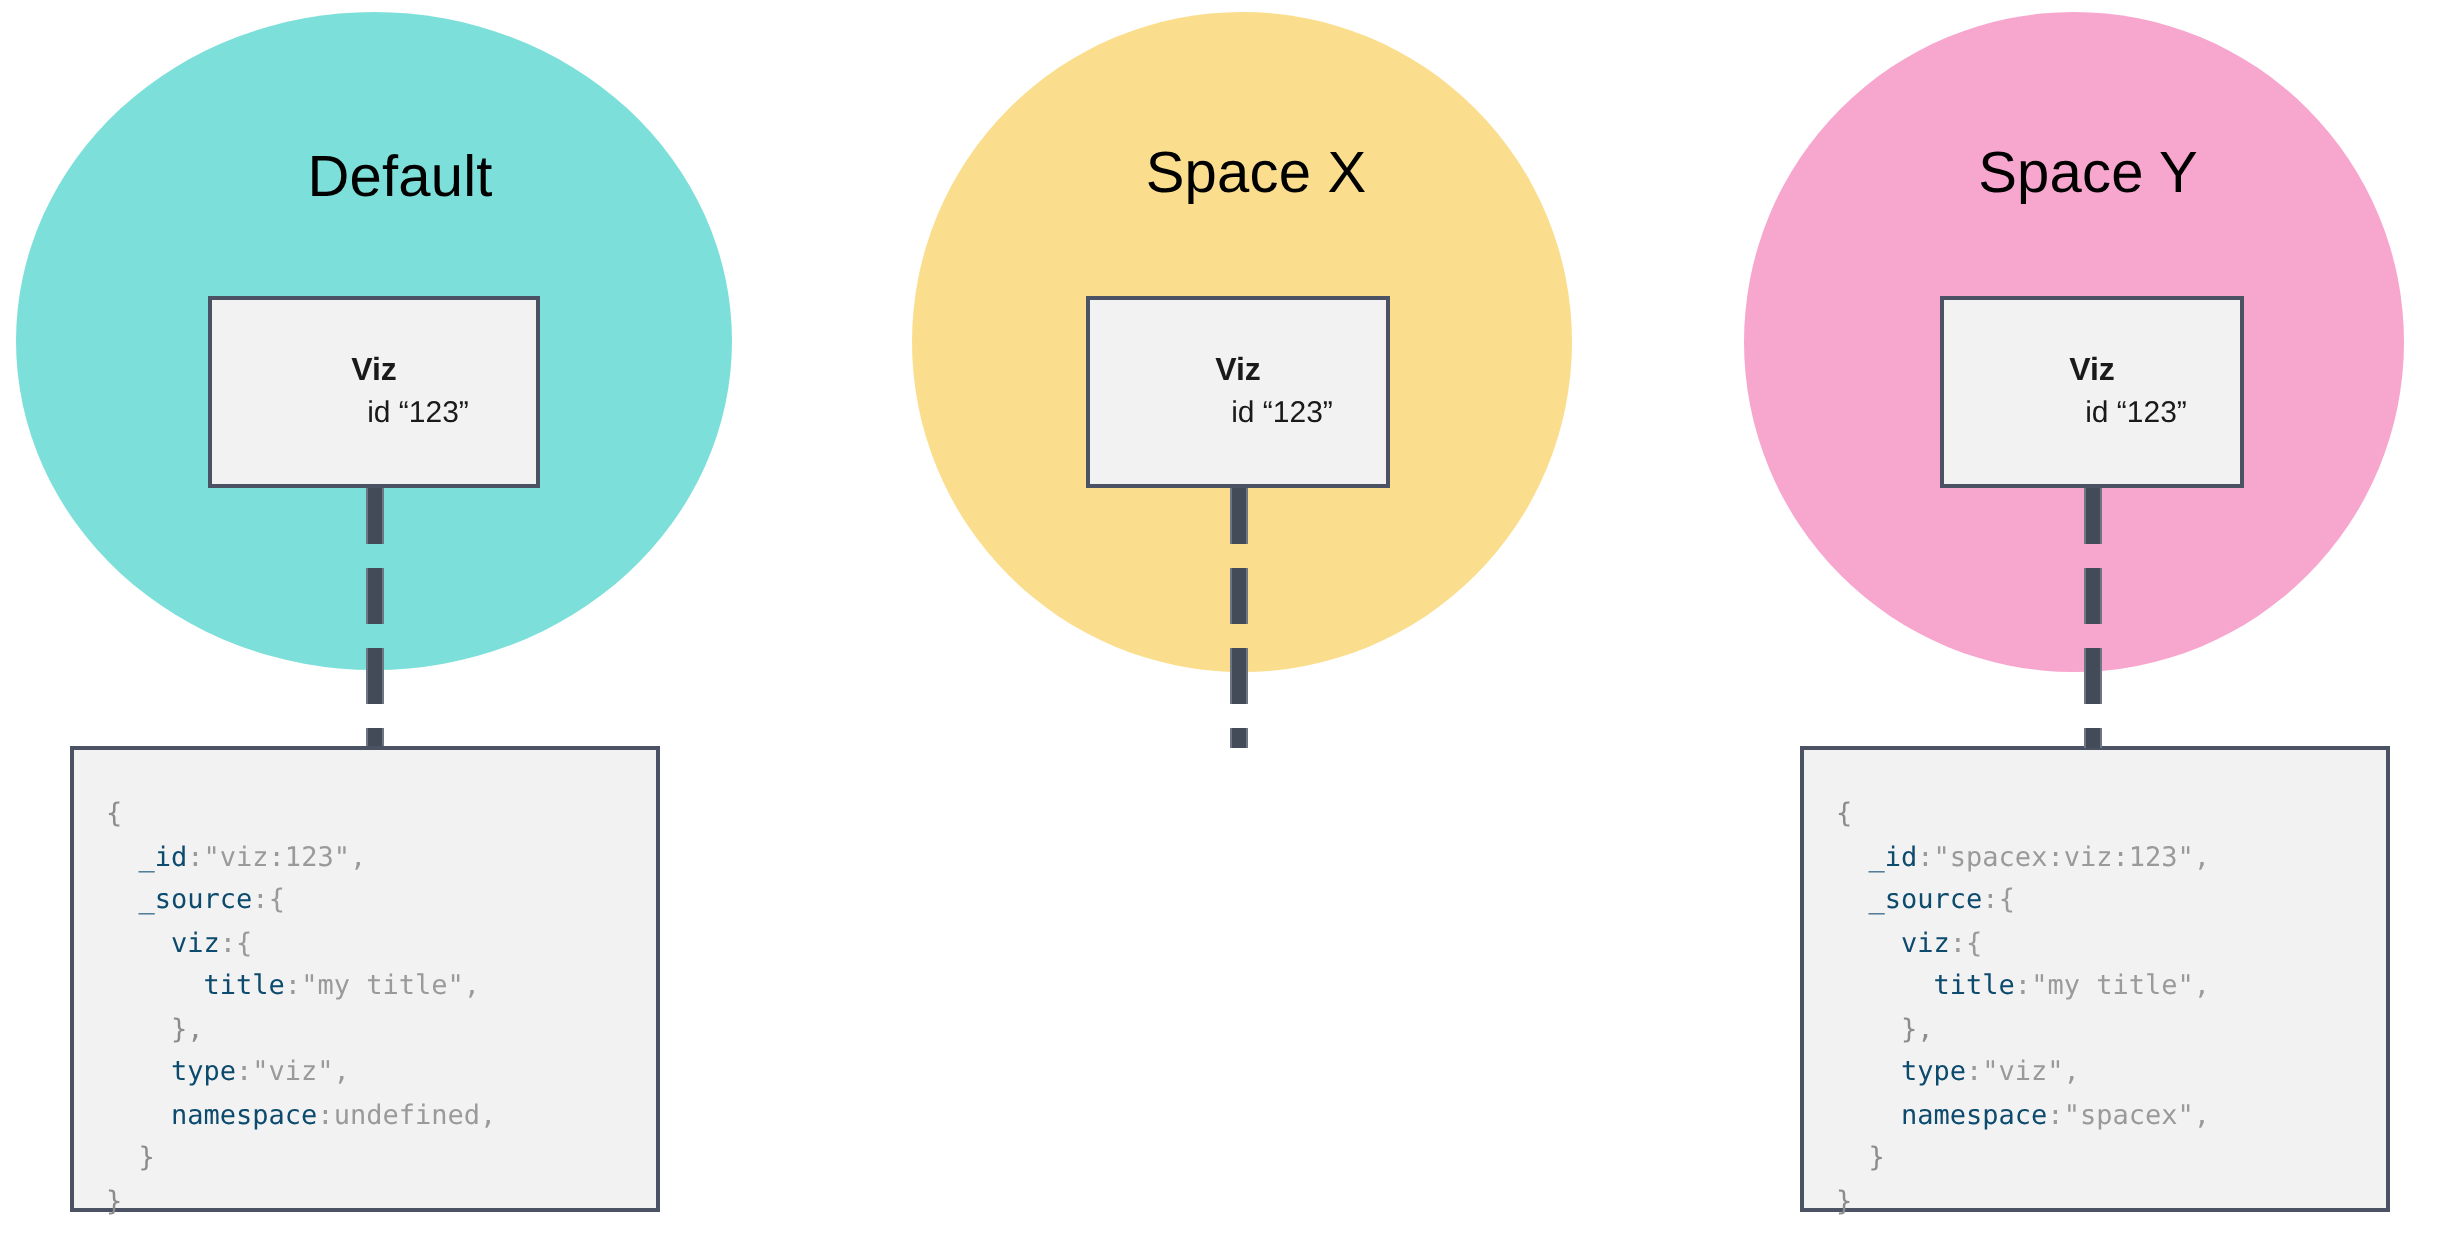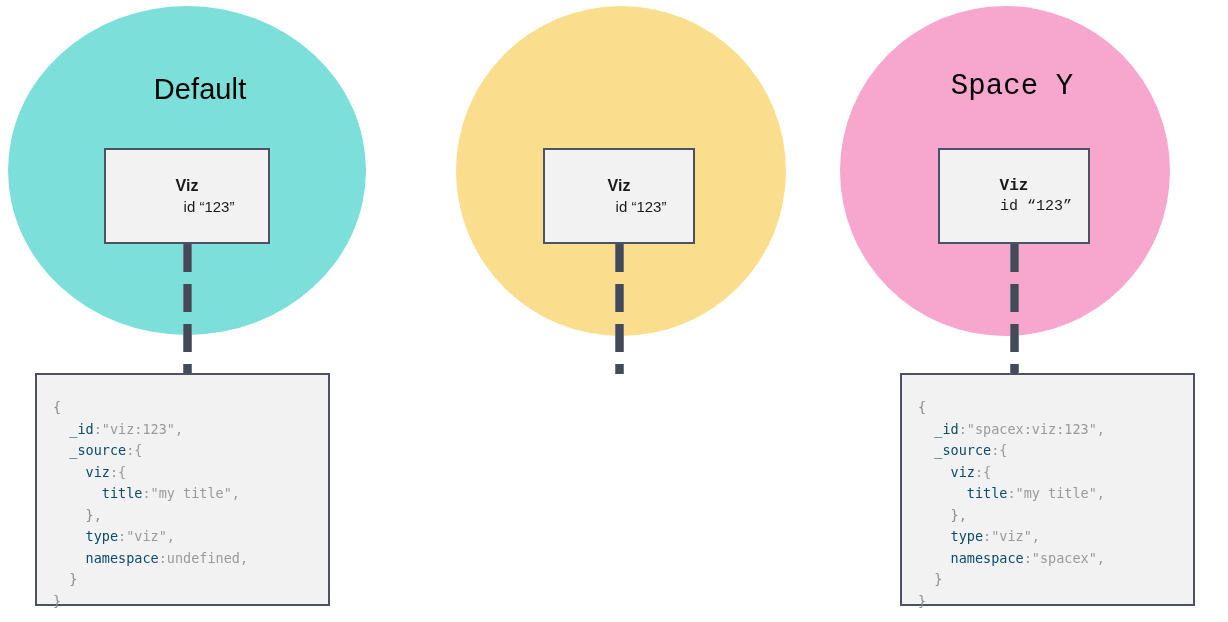--- a/index.html
+++ b/index.html
@@ -22,21 +22,21 @@
   }
 
   
   .column {
     position: absolute;
     top: 0;
     height: 622px;
   }
   .col-0 { left: 0px;   width: 400px; }
   .col-1 { left: 428px; width: 400px; }
-  .col-2 { left: 828px; width: 368px; font-family: Liberation Mono, monospace; }
+  .col-2 { left: 860px; width: 368px; }
 
   
   .circle {
     position: absolute;
     border-radius: 50%;
   }
   .circle-0 {
     left: 8px;  top: 6px;
     width: 358px; height: 329px;
   }
@@ -165,20 +165,21 @@
 <span><span class="p">      </span><span class="k">title</span><span class="p">:</span><span class="v">"my title",</span></span>
 <span><span class="b">    },</span></span>
 <span><span class="p">    </span><span class="k">type</span><span class="p">:</span><span class="v">"viz",</span></span>
 <span><span class="p">    </span><span class="k">namespace</span><span class="p">:</span><span class="v">undefined,</span></span>
 <span><span class="b">  }</span></span>
 <span><span class="b">}</span></span></div>
   </div>
 
   <div class="column col-1">
     <div class="circle circle-1" style="background: rgb(250, 222, 141);"></div>
+    <div class="space-title title-1">Space X</div>
 
     <div class="viz-box box-1">
       <div class="viz-name">Viz</div>
       <div class="viz-id">id “123”</div>
     </div>
 
     <div class="connector conn-1">
         <div class="dash" style="top: 0px; height: 28px;"></div>
         <div class="dash" style="top: 40px; height: 28px;"></div>
         <div class="dash" style="top: 80px; height: 28px;"></div>

